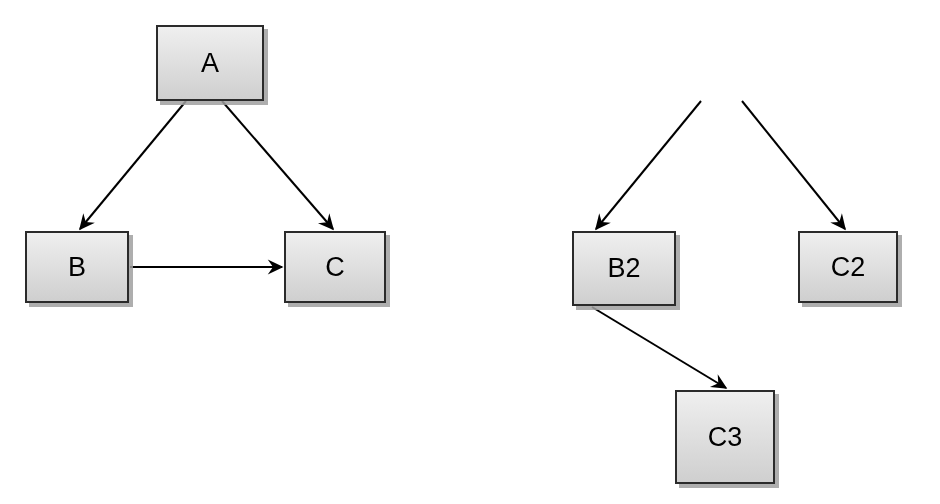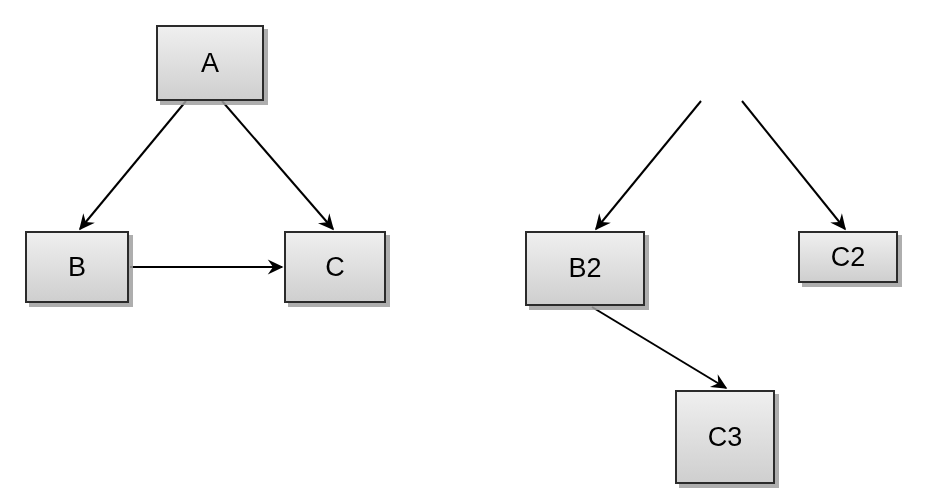--- a/index.html
+++ b/index.html
@@ -74,24 +74,24 @@
   <div id="node-layer">
       <div class="node" style="left: 156px; top: 25px; width: 108px; height: 76px; border-color: rgb(43, 43, 43); background-image: linear-gradient(rgb(239, 239, 239) 0%, rgb(207, 207, 207) 100%);">
         <span class="node-label" style="color: rgb(0, 0, 0);">A</span>
       </div>
       <div class="node" style="left: 25px; top: 231px; width: 104px; height: 72px; border-color: rgb(43, 43, 43); background-image: linear-gradient(rgb(239, 239, 239) 0%, rgb(207, 207, 207) 100%);">
         <span class="node-label" style="color: rgb(0, 0, 0);">B</span>
       </div>
       <div class="node" style="left: 284px; top: 231px; width: 102px; height: 72px; border-color: rgb(43, 43, 43); background-image: linear-gradient(rgb(239, 239, 239) 0%, rgb(207, 207, 207) 100%);">
         <span class="node-label" style="color: rgb(0, 0, 0);">C</span>
       </div>
-      <div class="node" style="left: 525px; top: 231px; width: 120px; height: 75px; border-color: rgb(43, 43, 43); background-image: linear-gradient(rgb(239, 239, 239) 0%, rgb(207, 207, 207) 100%);">
+      <div class="node" style="left: 572px; top: 231px; width: 104px; height: 75px; border-color: rgb(43, 43, 43); background-image: linear-gradient(rgb(239, 239, 239) 0%, rgb(207, 207, 207) 100%);">
         <span class="node-label" style="color: rgb(0, 0, 0);">B2</span>
       </div>
-      <div class="node" style="left: 798px; top: 231px; width: 100px; height: 52px; border-color: rgb(43, 43, 43); background-image: linear-gradient(rgb(239, 239, 239) 0%, rgb(207, 207, 207) 100%); align-items: center;">
+      <div class="node" style="left: 798px; top: 231px; width: 100px; height: 72px; border-color: rgb(43, 43, 43); background-image: linear-gradient(rgb(239, 239, 239) 0%, rgb(207, 207, 207) 100%); align-items: center;">
         <span class="node-label" style="color: rgb(0, 0, 0);">C2</span>
       </div>
       <div class="node" style="left: 675px; top: 390px; width: 100px; height: 94px; border-color: rgb(43, 43, 43); background-image: linear-gradient(rgb(239, 239, 239) 0%, rgb(207, 207, 207) 100%);">
         <span class="node-label" style="color: rgb(0, 0, 0);">C3</span>
       </div>
     </div>
 
 </div>
 
 </body></html>

